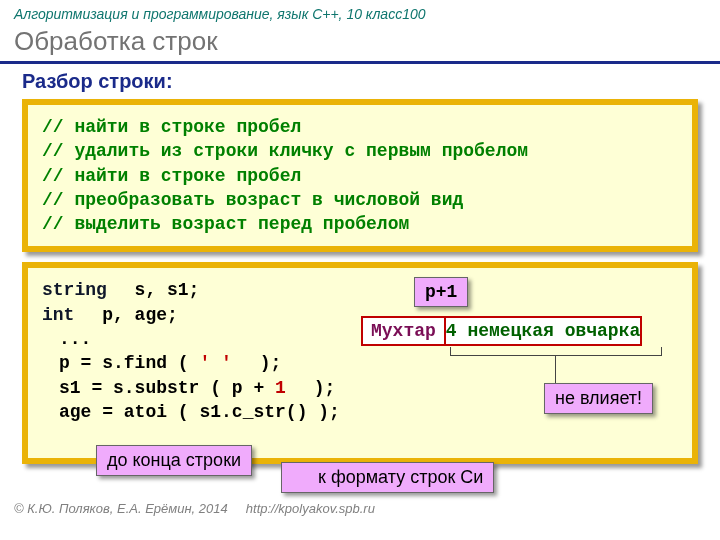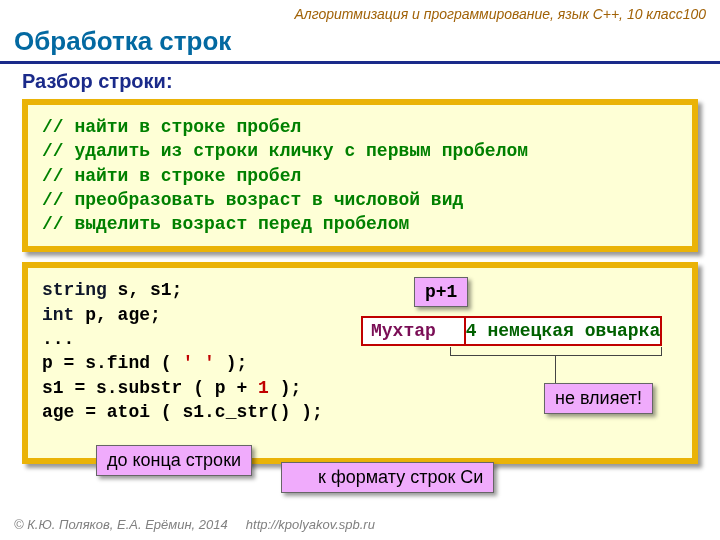--- a/index.html
+++ b/index.html
@@ -6,31 +6,31 @@
     margin: 0;
     padding: 0;
     width: 720px;
     height: 540px;
     font-family: Arial, sans-serif;
     background: #fff;
     position: relative;
     overflow: hidden;
   }
   .header-gray {
-    color: #a16207;
+    color: #0f766e;
     font-style: italic;
     font-size: 14px;
     padding: 6px 14px 2px 14px;
     display: flex;
-    justify-content: flex-end;
+    justify-content: flex-start;
   }
   .slide-title {
     font-size: 26px;
-    font-weight: bold;
-    color: #0369a1;
+    font-weight: normal;
+    color: #737373;
     padding: 2px 20px 4px 14px;
     border-bottom: 3px solid #1a2a8a;
   }
   .section-title {
     color: #1a2a8a;
     font-weight: bold;
     font-size: 20px;
     padding: 6px 14px 6px 22px;
   }
   .code-box {
@@ -40,21 +40,21 @@
     box-shadow: 4px 4px 4px rgba(0,0,0,0.4);
     padding: 10px 14px;
     font-family: "Courier New", monospace;
     font-size: 18px;
     line-height: 1.35;
     position: relative;
   }
   .comment { color: #008000; font-weight: bold; }
   .kw-type { color: #0f172a; font-weight: bold; }
   .kw-num { color: #c00000; font-weight: bold; }
-  .code-black { color: #000; font-weight: bold; }
+  .code-black { color: #000; font-weight: bold; margin-left: 17px; }
   .callout {
     position: absolute;
     background: #f0abfc;
     border: 1px solid #666;
     box-shadow: 3px 3px 4px rgba(0,0,0,0.4);
     padding: 4px 10px;
     font-family: Arial, sans-serif;
     font-size: 18px;
     white-space: nowrap;
     z-index: 5;
@@ -80,21 +80,21 @@
     height: 8px;
     z-index: 3;
   }
   .arrow-line {
     position: absolute;
     background: #444;
     z-index: 2;
   }
   .footer {
     position: absolute;
-    bottom: 8px;
+    bottom: 24px;
     left: 14px;
     right: 14px;
     color: #808080;
     font-style: italic;
     font-size: 13px;
     margin-top: 48px;
   }
 </style>
 </head>
 <body>
@@ -127,21 +127,21 @@
     <span class="code-black">p = s.find ( </span><span class="kw-num">' '</span><span class="code-black"> );</span>
   </div>
   <div>
     <span class="code-black">s1 = s.substr ( p + </span><span class="kw-num">1</span><span class="code-black"> );</span>
   </div>
   <div class="code-black">age = atoi ( s1.c_str() );</div>
 </div>
 
 <div class="callout mono" style="left:378px; top:277px;">p+1</div>
 
-<div class="string-box" style="left:361px; top:316px;gap:20px;">
+<div class="string-box" style="left:361px; top:316px;">
   <span class="part1">Мухтар</span>
   <span class="part2">4 немецкая овчарка</span>
 </div>
 
 <div class="bracket" style="left:450px; top:347px; width:210px;"></div>
 <div class="arrow-line" style="left:555px; top:355px; width:1px; height:28px;"></div>
 
 <div class="callout" style="left:508px; top:383px;">не влияет!</div>
 
 <div class="callout" style="left:60px; top:445px;">до конца строки</div>

